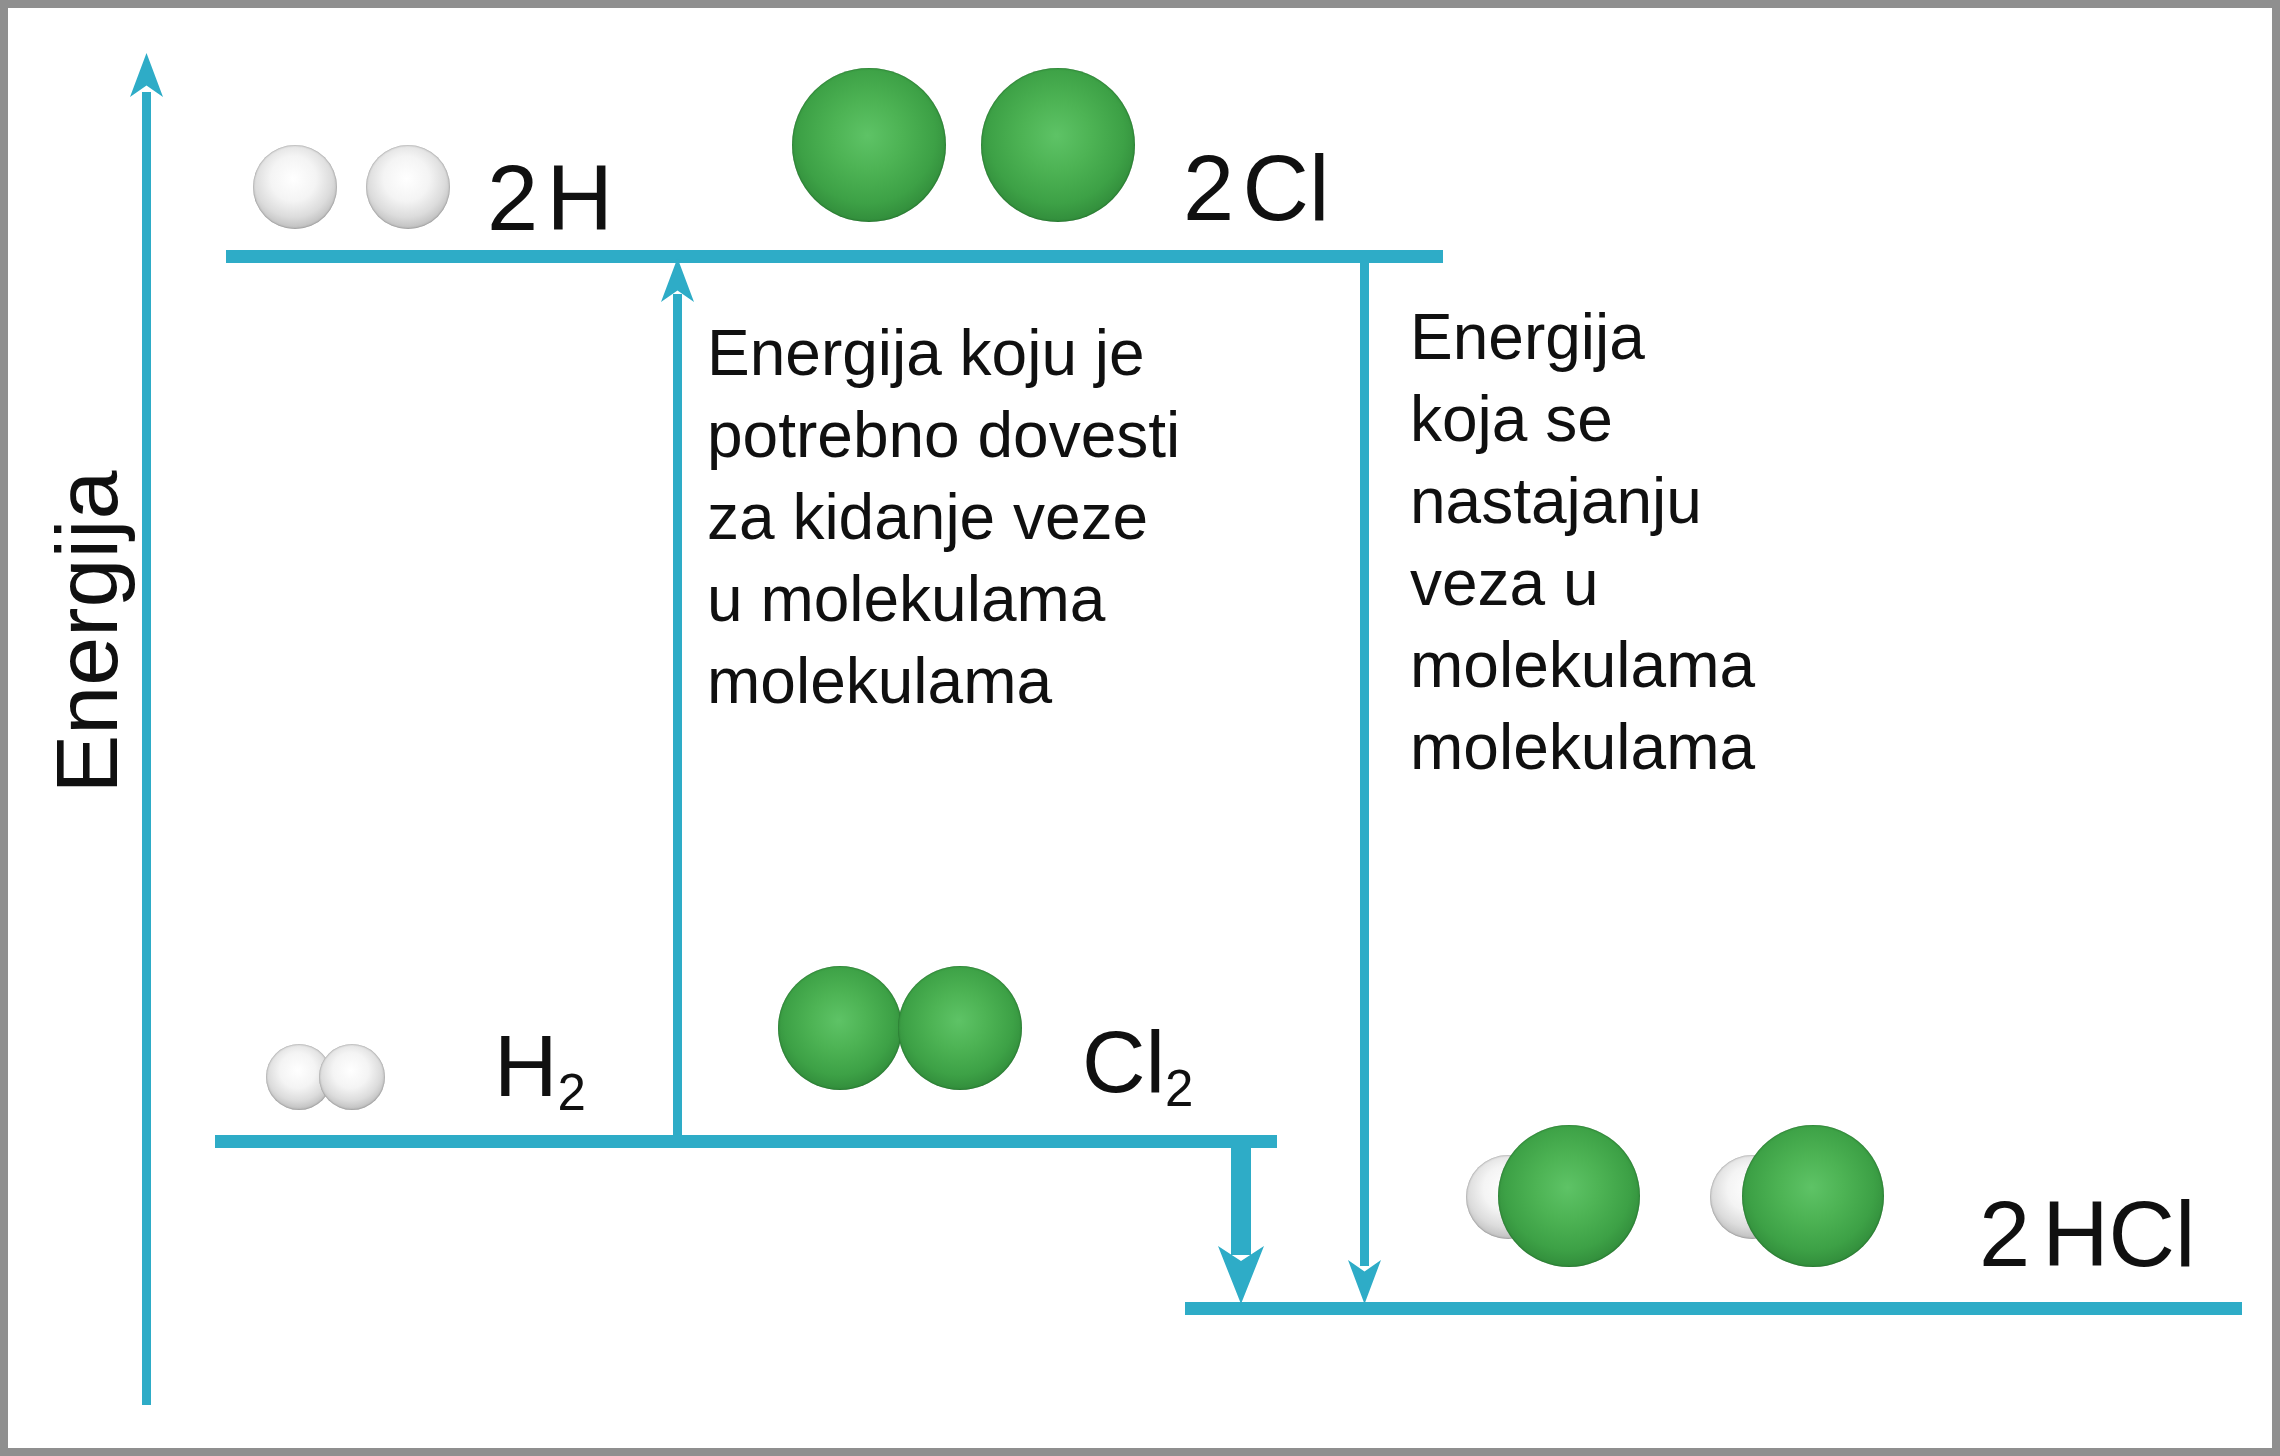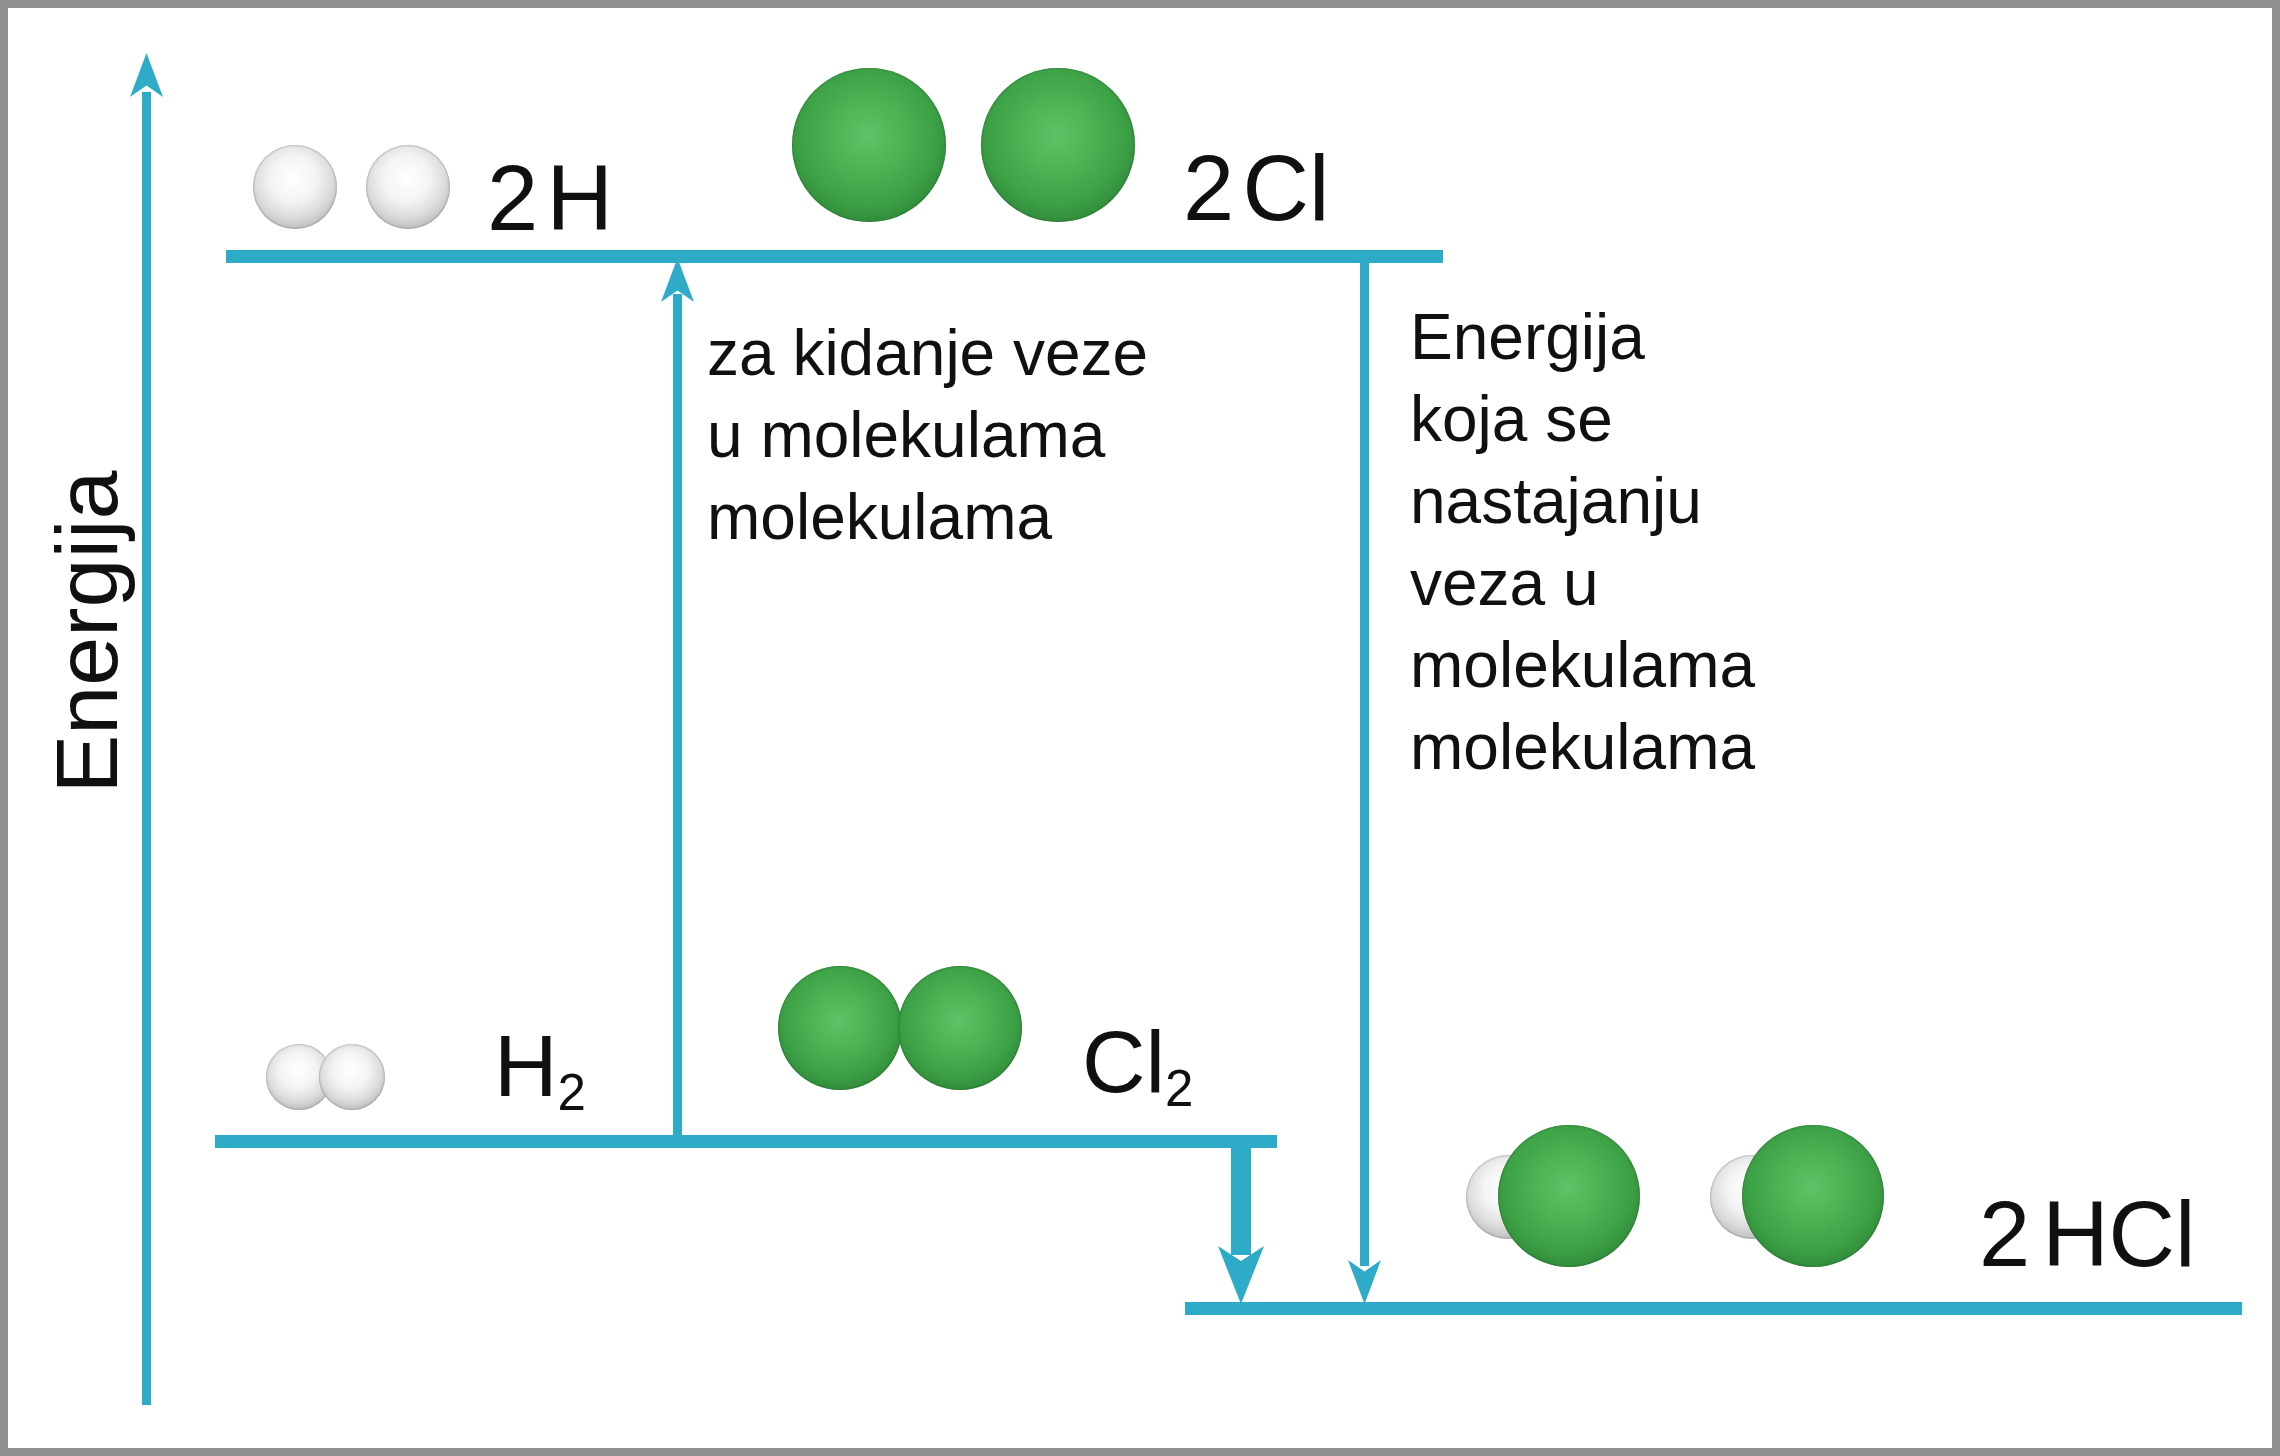--- a/index.html
+++ b/index.html
@@ -65,20 +65,22 @@
   <div class="sphere green" style="left:792px;top:68px;width:154px;height:154px;"></div>
   <div class="sphere green" style="left:981px;top:68px;width:154px;height:154px;"></div>
   <div class="big-label" style="left:1183px;top:142px;">
     <span class="coef">2</span><span class="formula">Cl</span>
   </div>
 
   <div class="vshaft" style="left:673px;top:294px;height:841px;"></div>
   <div class="head-up" style="left:661px;top:258px;width:33px;height:44px;"></div>
 
   <div class="note" style="left:707px;top:312px;">
+    <span>Energija koju je</span>
+    <span>potrebno dovesti</span>
     <span>za kidanje veze</span>
     <span>u molekulama</span>
     <span>molekulama</span>
   </div>
 
   <div class="note" style="left:1410px;top:296px;">
     <span>Energija</span>
     <span>koja se</span>
     <span>nastajanju</span>
     <span>veza u</span>

